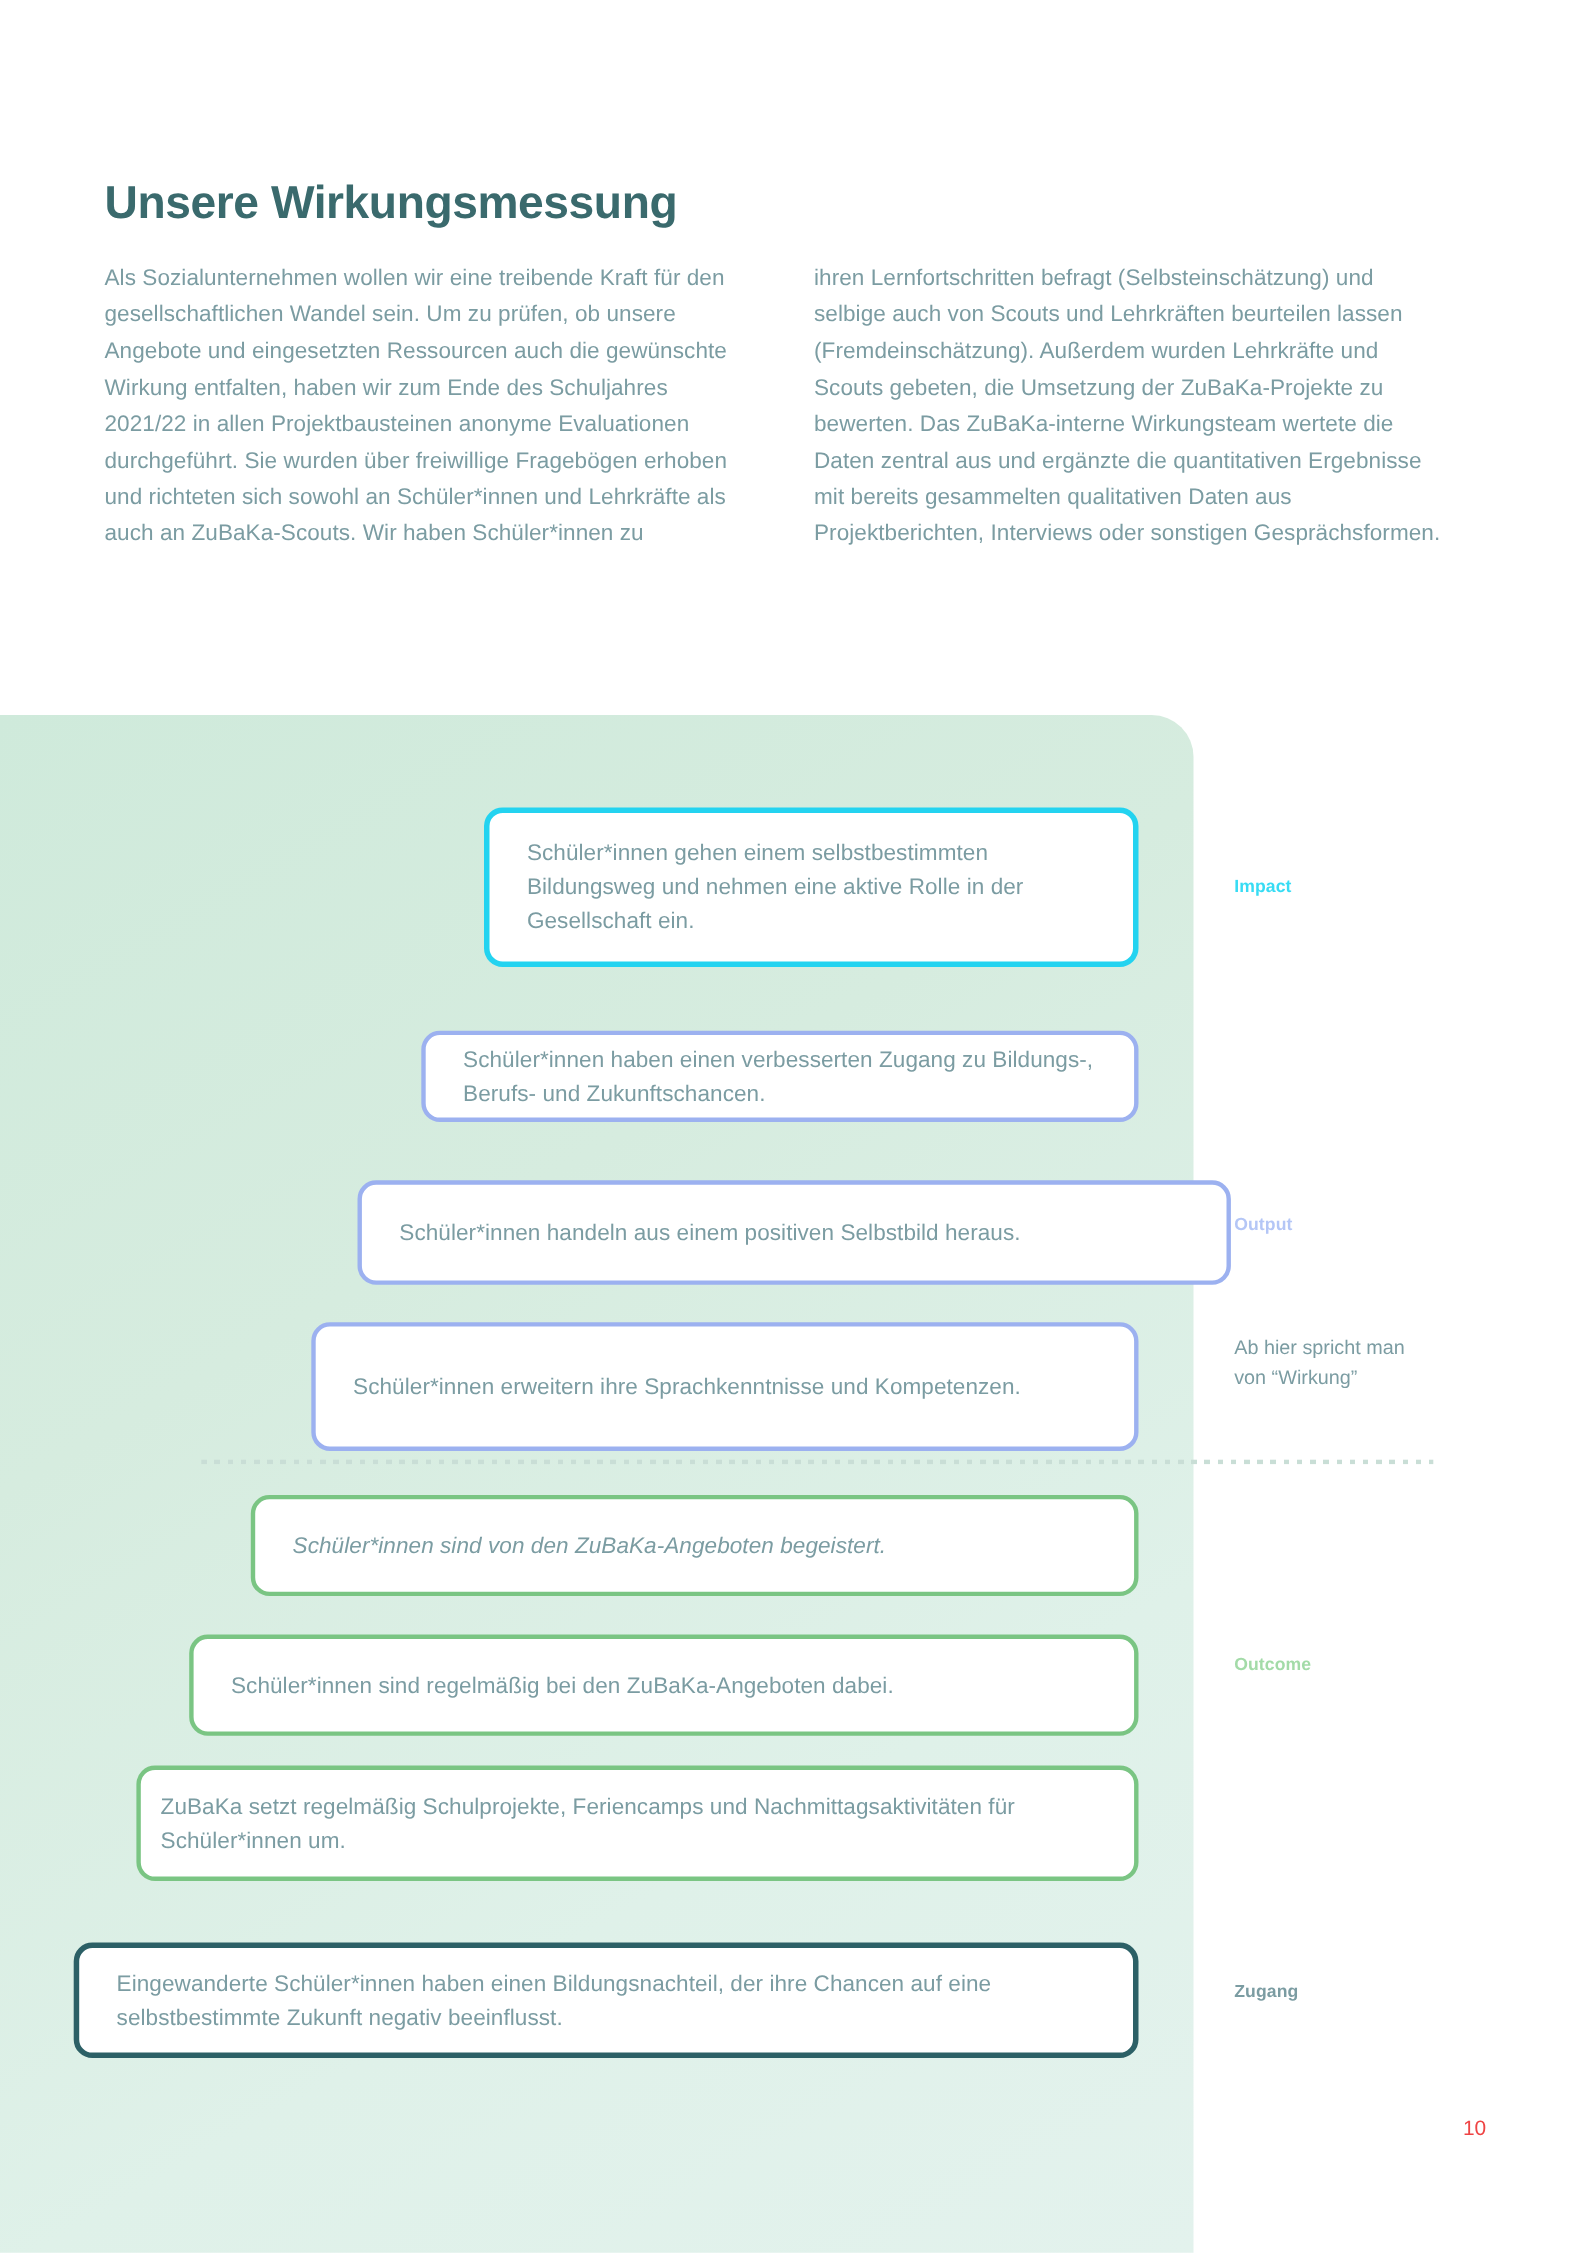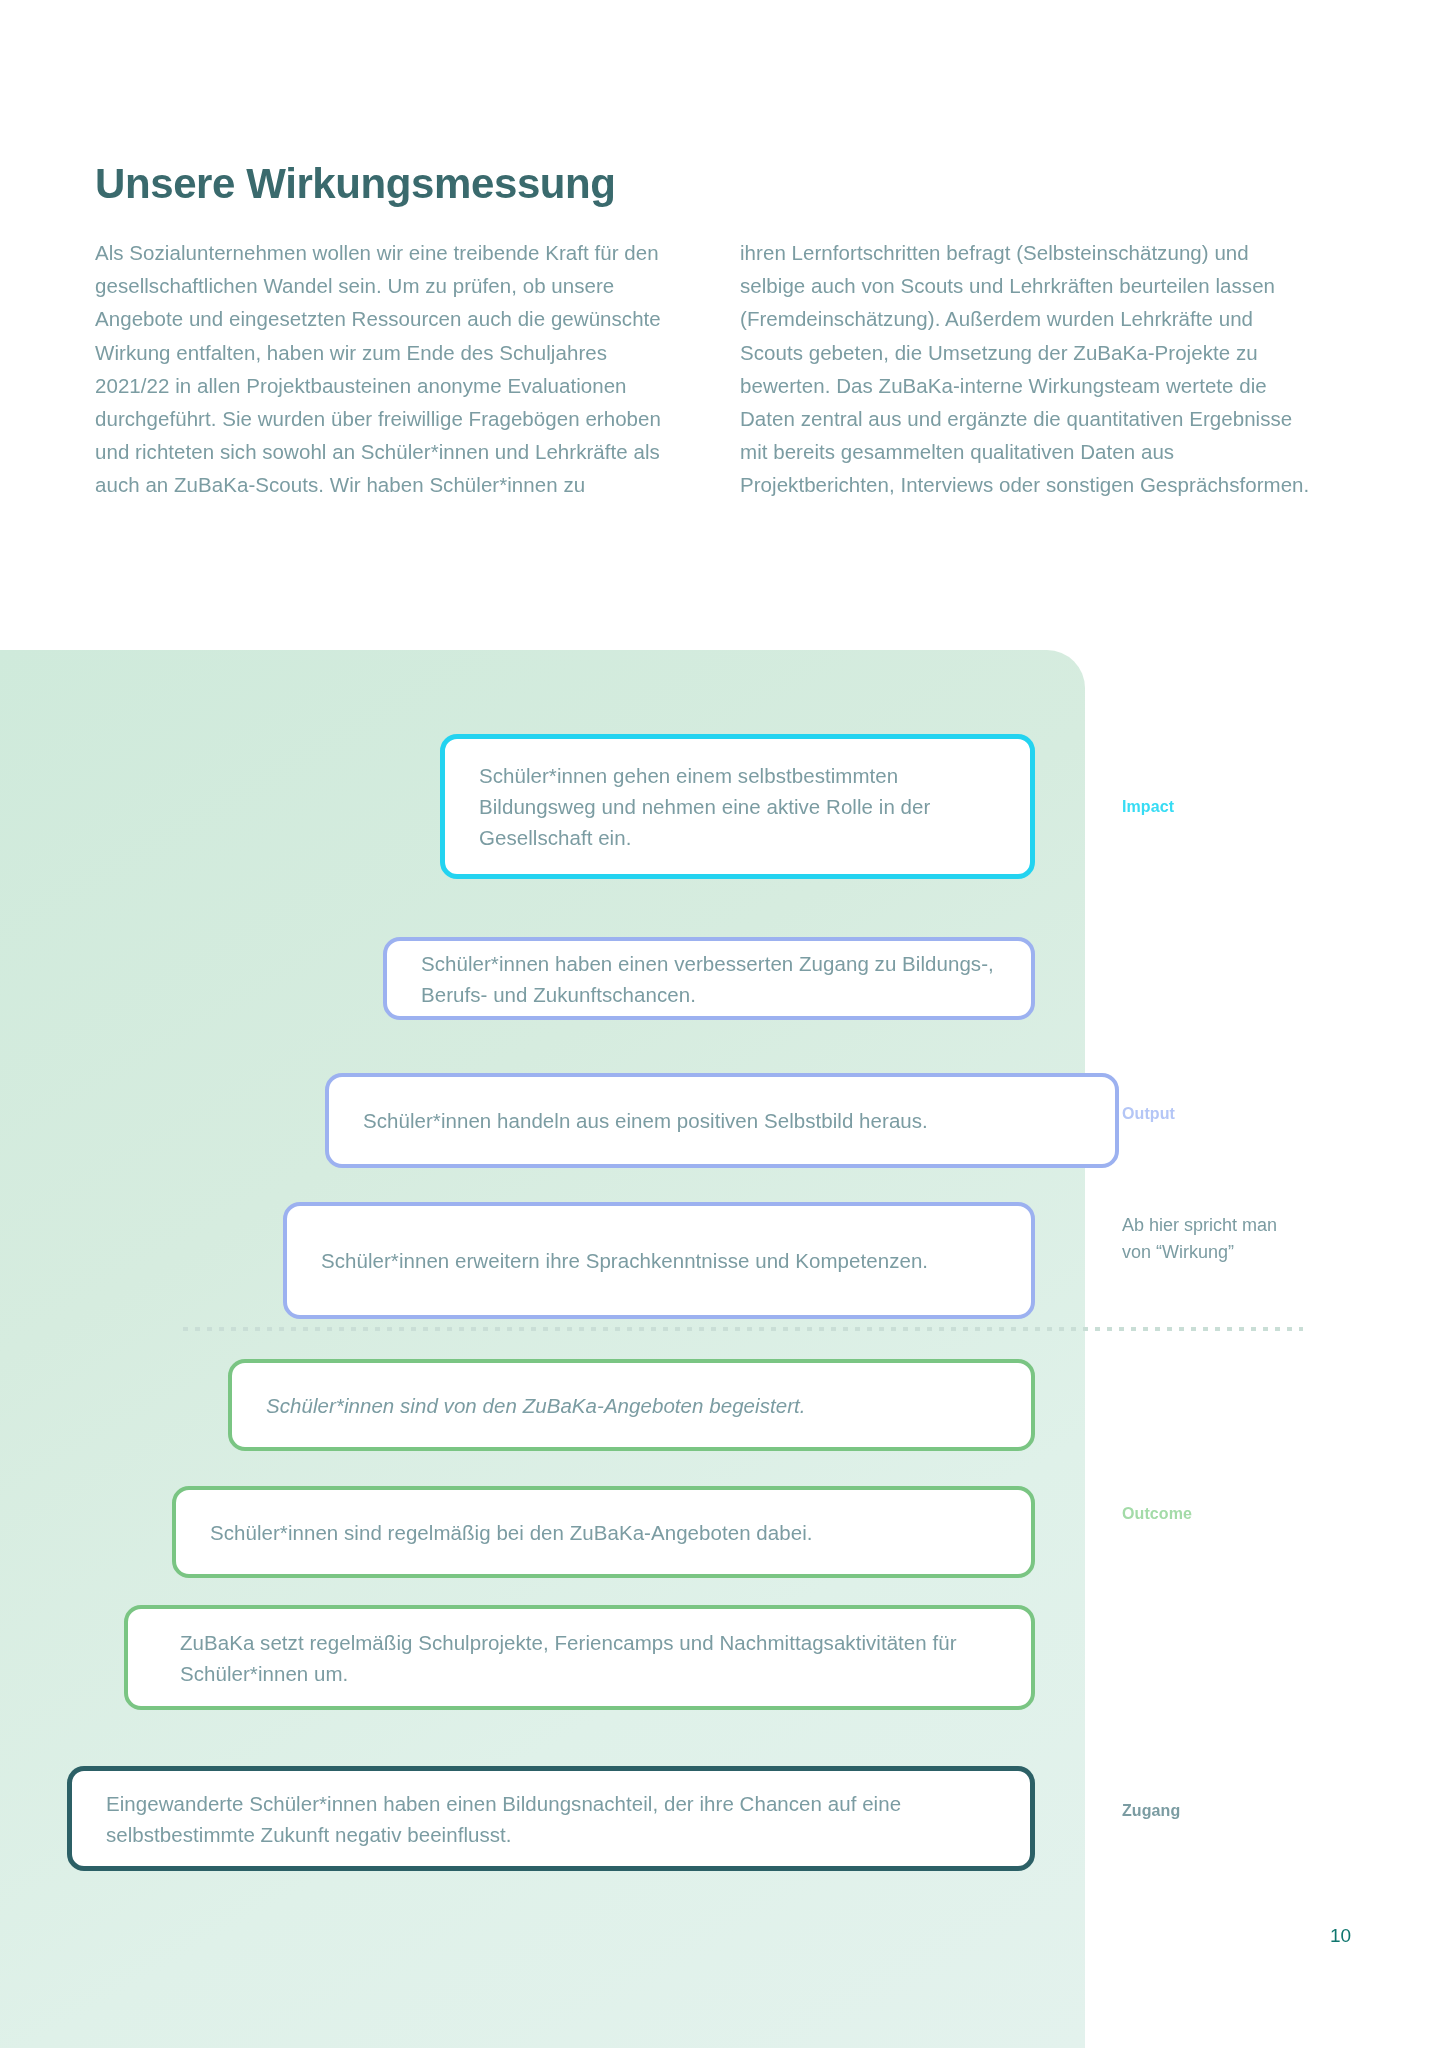--- a/index.html
+++ b/index.html
@@ -75,21 +75,21 @@
   .b-outcome  { border: 4px solid #7ac583; }
   .b-problem  { border: 5px solid #2c6066; }
 
   
   #box-impact    { left: 440px; top: 734px;  width: 595px; height: 145px; padding: 0 34px; }
   #box-output-1  { left: 383px; top: 937px;  width: 652px; height: 83px;  padding: 0 34px; }
   #box-output-2  { left: 325px; top: 1073px; width: 794px; height: 95px;  padding: 4px 34px; }
   #box-output-3  { left: 283px; top: 1202px; width: 752px; height: 117px;  padding: 0 34px; }
   #box-outcome-1 { left: 228px; top: 1359px; width: 807px; height: 92px;  padding: 0 34px; font-style: italic; }
   #box-outcome-2 { left: 172px; top: 1486px; width: 863px; height: 92px;  padding: 0 34px; }
-  #box-outcome-3 { left: 124px; top: 1605px; width: 911px; height: 105px; padding: 0 52px; }
+  #box-outcome-3 { left: 124px; top: 1605px; width: 911px; height: 105px; padding: 0 18px; }
   #box-problem   { left: 67px;  top: 1766px; width: 968px; height: 105px; padding: 0 34px; }
 
   
   .divider {
     position: absolute;
     left: 183px;
     top: 1327px;
     width: 1120px;
     height: 4px;
     background-image: repeating-linear-gradient(
@@ -121,21 +121,21 @@
     line-height: 26.5px;
     color: #7b9ca2;
   }
 
   
   .page-number {
     position: absolute;
     left: 1330px;
     top: 1925px;
     font-size: 19px;
-    color: #0f766e;
+    color: #ef4444;
     text-align: center;
   }
 </style>
 </head>
 <body>
 
 <h1 class="page-title">Unsere Wirkungsmessung</h1>
 
 <div class="intro">
   <div class="intro-col">Als Sozialunternehmen wollen wir eine treibende Kraft für den gesellschaftlichen Wandel sein. Um zu prüfen, ob unsere Angebote und eingesetzten Ressourcen auch die gewünschte Wirkung entfalten, haben wir zum Ende des Schuljahres 2021/22 in allen Projektbausteinen anonyme Evaluationen durchgeführt. Sie wurden über freiwillige Fragebögen erhoben und richteten sich sowohl an Schüler*innen und Lehrkräfte als auch an ZuBaKa-Scouts. Wir haben Schüler*innen zu</div>

